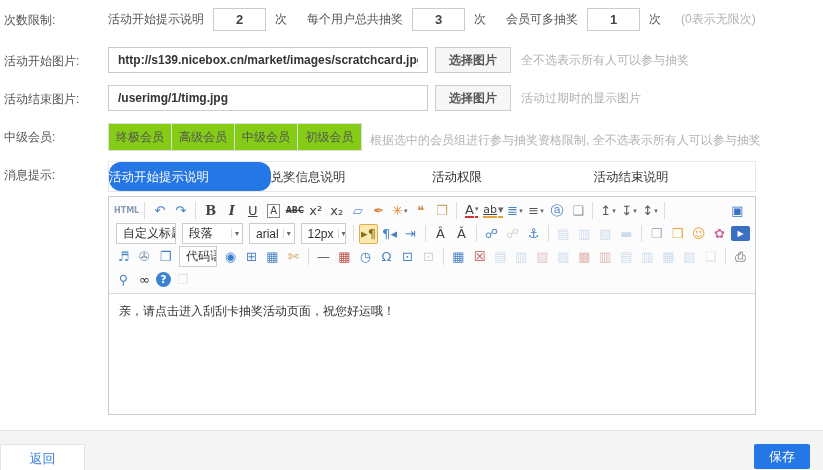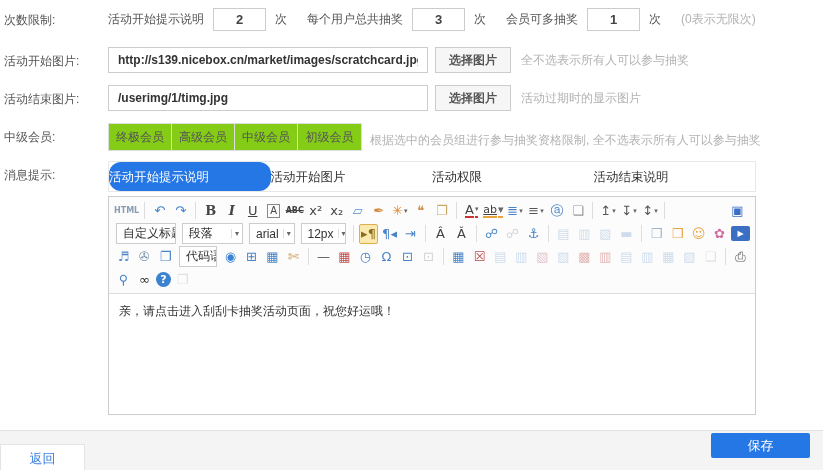--- a/index.html
+++ b/index.html
@@ -75,21 +75,21 @@
     margin:1px 3px; cursor:pointer; white-space:nowrap; overflow:hidden; }
   .tb-sel .arr { color:#666; font-size:8px; margin-left:4px; border-left:1px solid #ddd; padding-left:3px; }
   .edit-area { min-height:120px; padding:9px 10px; font-size:12px; color:#333; outline:none; }
 
   
   .footer { position:absolute; left:0; right:0; bottom:0; height:40px; background:#f4f4f4;
     border-top:1px solid #e2e2e2; }
   .back-btn { position:absolute; left:0; top:13px; width:85px; height:30px; background:#fff;
     border:1px solid #e4e4e4; color:#3b82e0; font-size:13px; display:flex; align-items:center;
     justify-content:center; cursor:pointer; }
-  .save-btn { position:absolute; right:13px; top:2px; width:99px; height:25px; background:#2577e6;
+  .save-btn { position:absolute; right:13px; top:13px; width:56px; height:25px; background:#2577e6;
     border:none; border-radius:2px; color:#fff; font-size:13px; cursor:pointer;
     display:flex; align-items:center; justify-content:center; }
 </style>
 </head>
 <body>
 
 <div class="page">
   <div class="main">
 
     <div class="frow row-limit">
@@ -136,21 +136,21 @@
           <span class="perm-opt">初级会员</span>
         </span>
         <span class="hint">根据选中的会员组进行参与抽奖资格限制, 全不选表示所有人可以参与抽奖</span>
       </div>
     </div>
 
     <div class="frow row-msg">
       <div class="flabel">消息提示:</div>
       <div class="tabbar">
         <div class="tab active">活动开始提示说明</div>
-        <div class="tab">活动开始图片</div>
+        <div class="tab">兑奖信息说明</div>
         <div class="tab">活动权限</div>
         <div class="tab">活动结束说明</div>
       </div>
     </div>
 
     <div class="editor">
       <div class="toolbar">
           <div class="tb-row">
             <span class="tb-btn tinylbl">
               <span>HTML</span>

